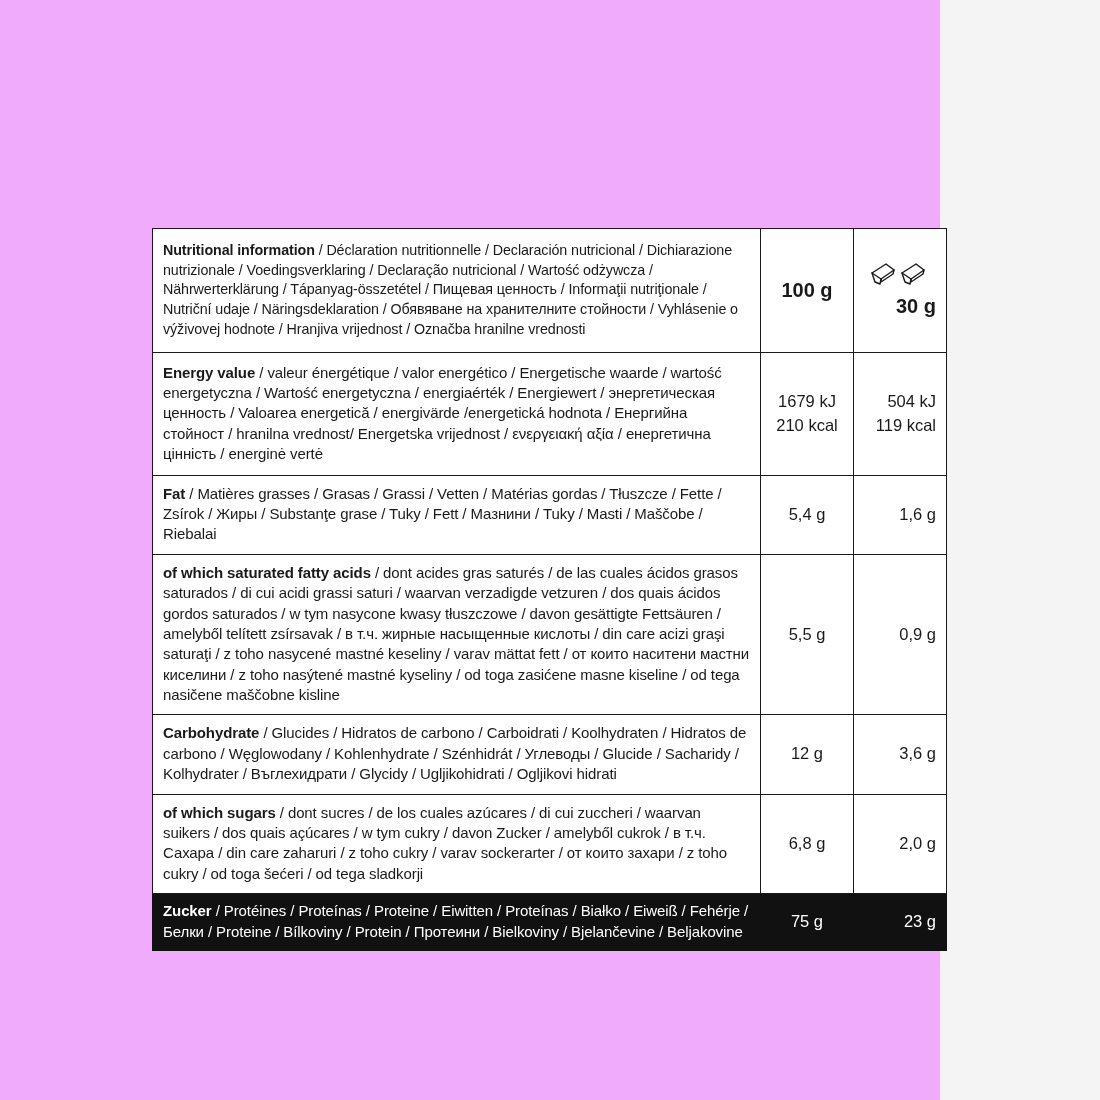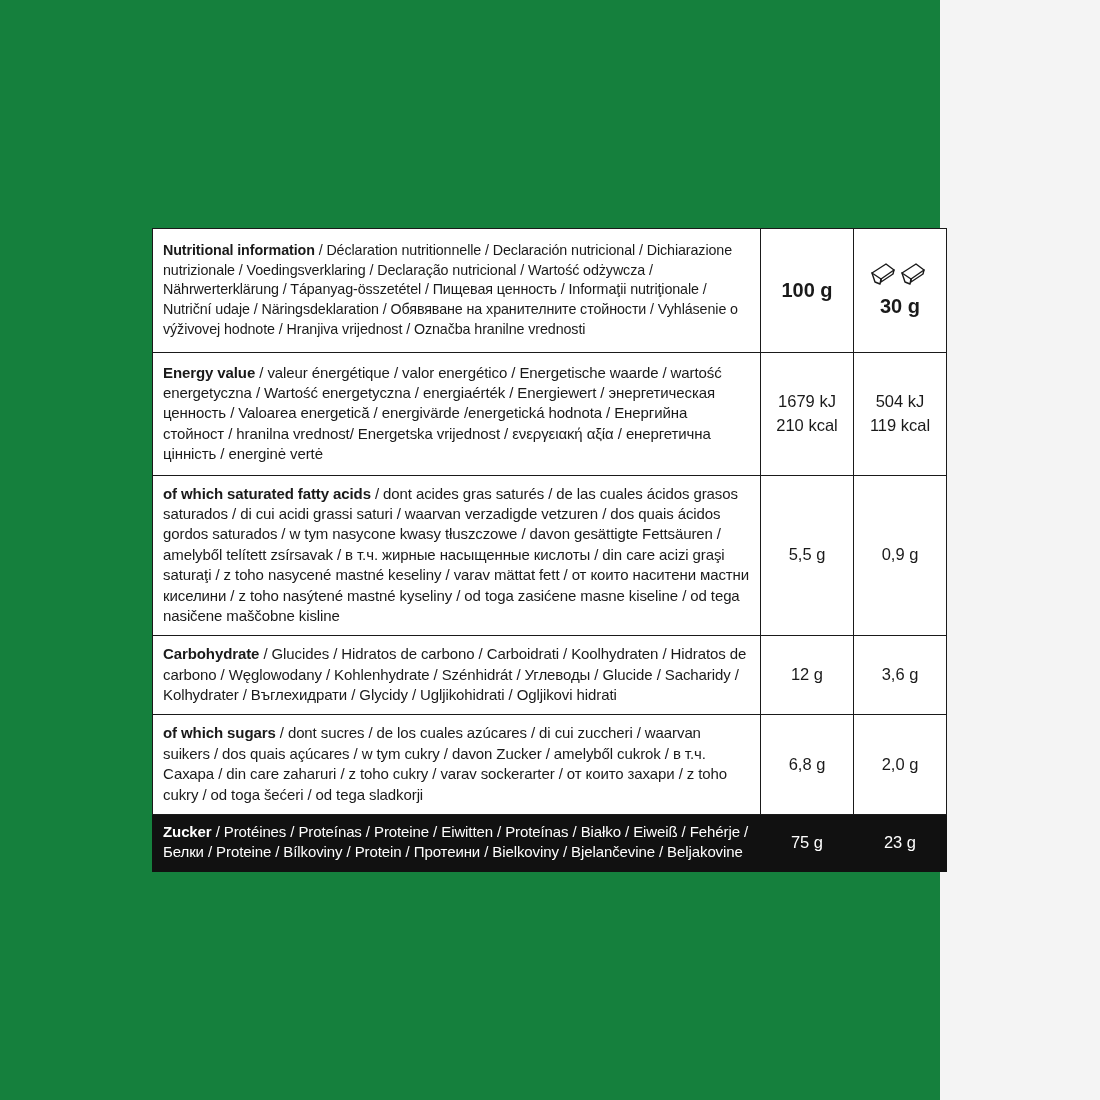--- a/index.html
+++ b/index.html
@@ -8,21 +8,21 @@
     width: 1100px;
     height: 1100px;
     background: #f4f4f4;
     font-family: "Liberation Sans", sans-serif;
   }
 
   #sheet {
     position: relative;
     width: 940px;
     height: 1100px;
-    background: #15803d;
+    background: #f0abfc;
   }
 
   .table-wrap {
     position: absolute;
     left: 152px;
     top: 228px;
     width: 794px;
   }
 
   table.nutri {
@@ -47,21 +47,21 @@
   }
 
   td.col100, td.col30 {
     text-align: center;
     font-size: 16.5px;
     line-height: 1.4;
     white-space: nowrap;
   }
 
   td.col100 { width: 93px; }
-  td.col30  { width: 93px; }
+  td.col30  { width: 93px; text-align: right; }
 
   .bold { font-weight: bold; }
 
   
   tr.head td.label {
     font-size: 14.3px;
     line-height: 1.38;
   }
   tr.head td.col100,
   tr.head td.col30 {
@@ -127,20 +127,25 @@
         </tr>
 
         <tr class="energy">
           <td class="label"><span class="bold">Energy value</span><span> / valeur énergétique / valor energético / Energetische waarde / wartość energetyczna / Wartość energetyczna / energiaérték / Energiewert / энергетическая ценность / Valoarea energetică / energivärde /energetická hodnota / Енергийна стойност / hranilna vrednost/ Energetska vrijednost / ενεργειακή αξία / енергетична цінність / energinė vertė</span></td>
           <td class="col100" style="white-space:pre-line">1679 kJ
 210 kcal</td>
           <td class="col30" style="white-space:pre-line">504 kJ
 119 kcal</td>
         </tr>
 
+        <tr>
+          <td class="label"><span class="bold">Fat</span><span> / Matières grasses / Grasas / Grassi / Vetten / Matérias gordas / Tłuszcze / Fette / Zsírok / Жиры / Substanţe grase / Tuky / Fett / Мазнини / Tuky / Masti / Maščobe / Riebalai</span></td>
+          <td class="col100">5,4 g</td>
+          <td class="col30">1,6 g</td>
+        </tr>
 
         <tr>
           <td class="label"><span class="bold">of which saturated fatty acids</span><span> / dont acides gras saturés / de las cuales ácidos grasos saturados / di cui acidi grassi saturi / waarvan verzadigde vetzuren / dos quais ácidos gordos saturados / w tym nasycone kwasy tłuszczowe / davon gesättigte Fettsäuren / amelyből telített zsírsavak / в т.ч. жирные насыщенные кислоты / din care acizi graşi saturaţi / z toho nasycené mastné keseliny / varav mättat fett / от които наситени мастни киселини / z toho nasýtené mastné kyseliny / od toga zasićene masne kiseline / od tega nasičene maščobne kisline</span></td>
           <td class="col100">5,5 g</td>
           <td class="col30">0,9 g</td>
         </tr>
 
         <tr>
           <td class="label"><span class="bold">Carbohydrate</span><span> / Glucides / Hidratos de carbono / Carboidrati / Koolhydraten / Hidratos de carbono / Węglowodany / Kohlenhydrate / Szénhidrát / Углеводы / Glucide / Sacharidy / Kolhydrater / Въглехидрати / Glycidy / Ugljikohidrati / Ogljikovi hidrati</span></td>
           <td class="col100">12 g</td>

